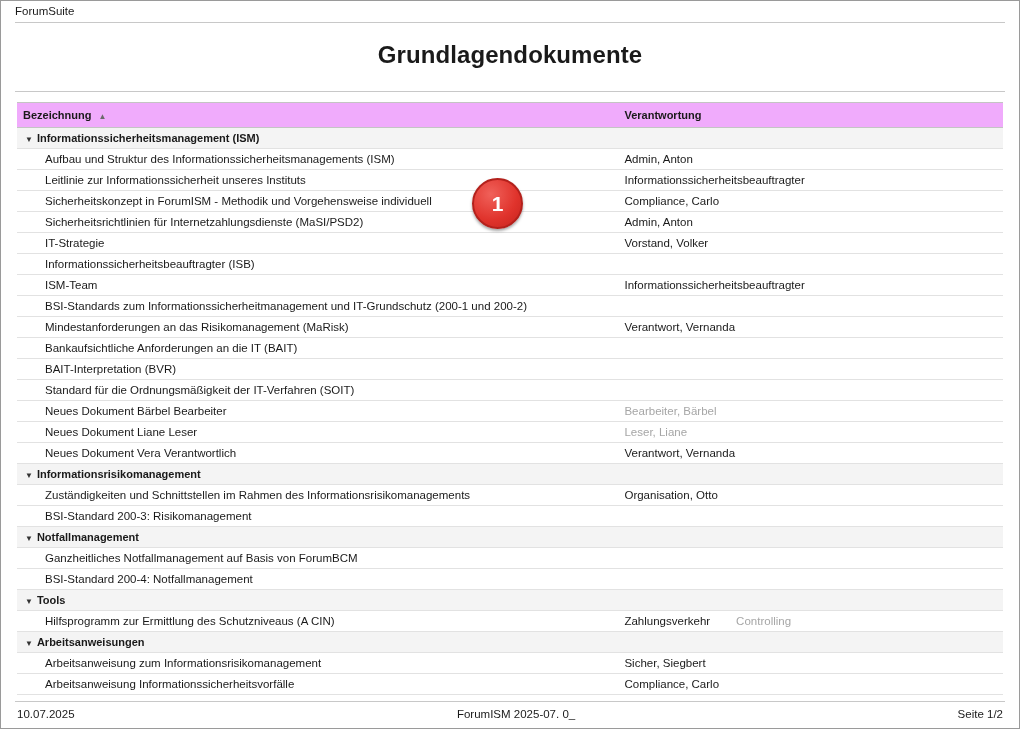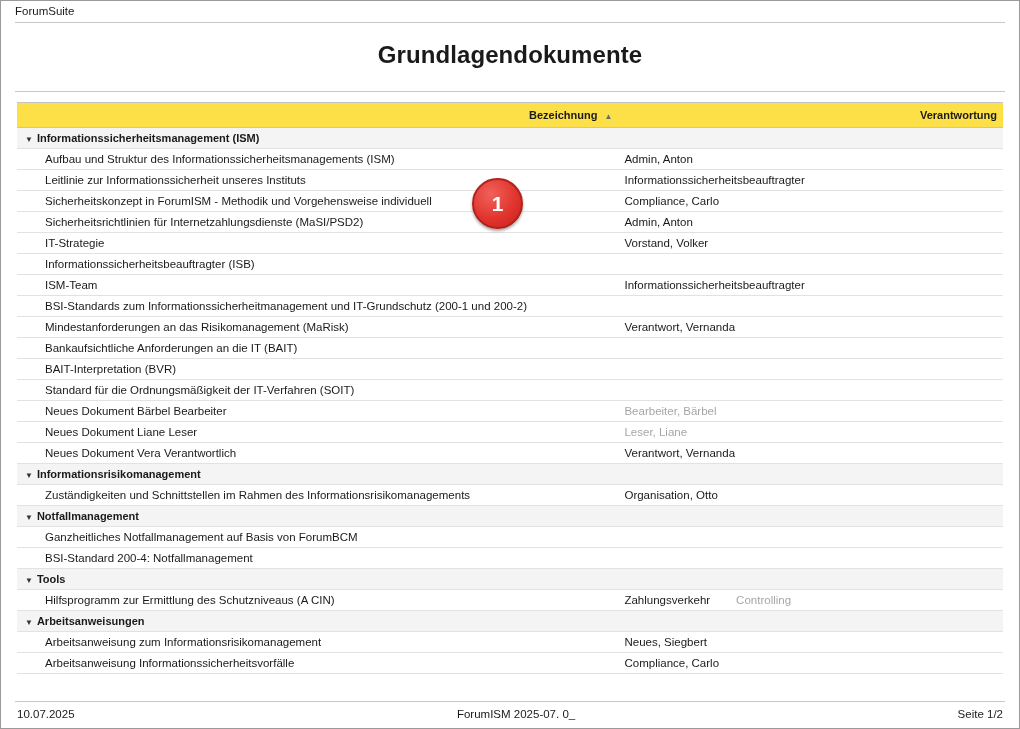--- a/index.html
+++ b/index.html
@@ -59,24 +59,24 @@
   }
   table.grid {
     width: 100%;
     border-collapse: collapse;
     table-layout: fixed;
     font-size: 11.5px;
   }
   table.grid col.c1 { width: 61%; }
   table.grid col.c2 { width: 39%; }
   thead th {
-    background: #fde047;
+    background: #f0abfc;
     border-top: 1px solid #c4c4c4;
     border-bottom: 1px solid #c4c4c4;
-    text-align: right;
+    text-align: left;
     font-size: 11px;
     font-weight: bold;
     color: #1a1a1a;
     padding: 4px 6px 4px 6px;
     height: 16px;
     vertical-align: middle;
   }
   thead th .sortarrow {
     display: inline-block;
     margin-left: 4px;
@@ -255,20 +255,24 @@
             <td><span>Verantwort, Vernanda</span></td>
           </tr>
           <tr class="group">
             <td class="first"><span class="caret">▼</span><span>Informationsrisikomanagement</span></td>
             <td></td>
           </tr>
           <tr class="row">
             <td class="first"><span>Zuständigkeiten und Schnittstellen im Rahmen des Informationsrisikomanagements</span></td>
             <td><span>Organisation, Otto</span></td>
           </tr>
+          <tr class="row">
+            <td class="first"><span>BSI-Standard 200-3: Risikomanagement</span></td>
+            <td></td>
+          </tr>
           <tr class="group">
             <td class="first"><span class="caret">▼</span><span>Notfallmanagement</span></td>
             <td></td>
           </tr>
           <tr class="row">
             <td class="first"><span>Ganzheitliches Notfallmanagement auf Basis von ForumBCM</span></td>
             <td></td>
           </tr>
           <tr class="row">
             <td class="first"><span>BSI-Standard 200-4: Notfallmanagement</span></td>
@@ -281,21 +285,21 @@
           <tr class="row">
             <td class="first"><span>Hilfsprogramm zur Ermittlung des Schutzniveaus (A CIN)</span></td>
             <td><span>Zahlungsverkehr</span><span class="resp-extra">Controlling</span></td>
           </tr>
           <tr class="group">
             <td class="first"><span class="caret">▼</span><span>Arbeitsanweisungen</span></td>
             <td></td>
           </tr>
           <tr class="row">
             <td class="first"><span>Arbeitsanweisung zum Informationsrisikomanagement</span></td>
-            <td><span>Neues, Siegbert</span></td>
+            <td><span>Sicher, Siegbert</span></td>
           </tr>
           <tr class="row">
             <td class="first"><span>Arbeitsanweisung Informationssicherheitsvorfälle</span></td>
             <td><span>Compliance, Carlo</span></td>
           </tr>
         </tbody>
     </table>
   </div>
 
   <div class="footer-rule"></div>

